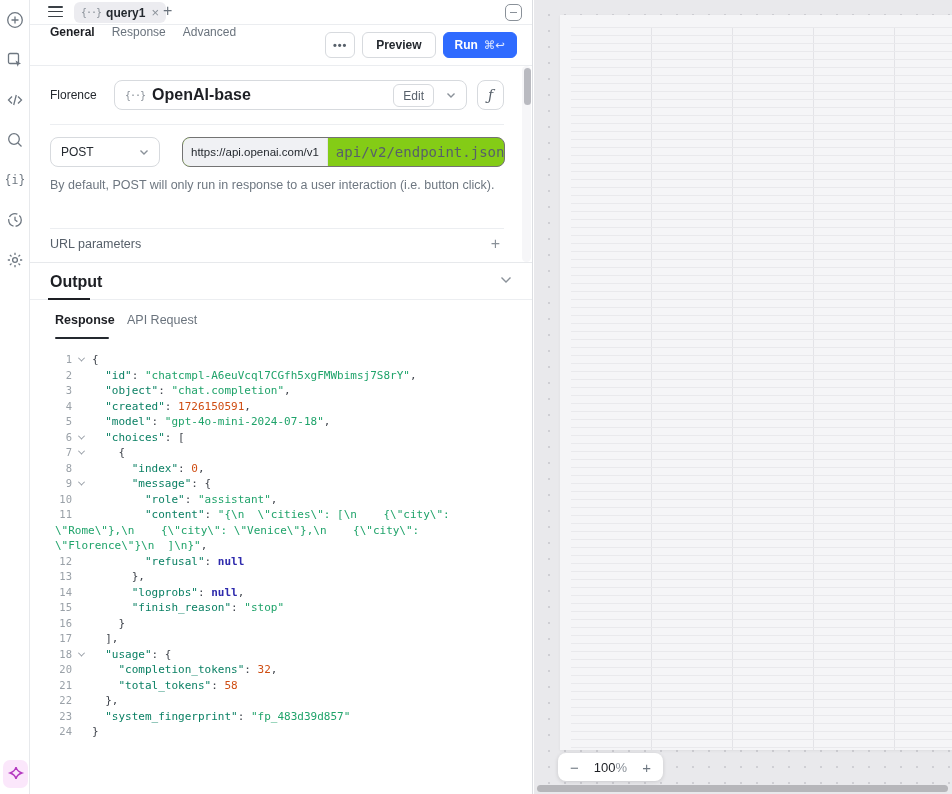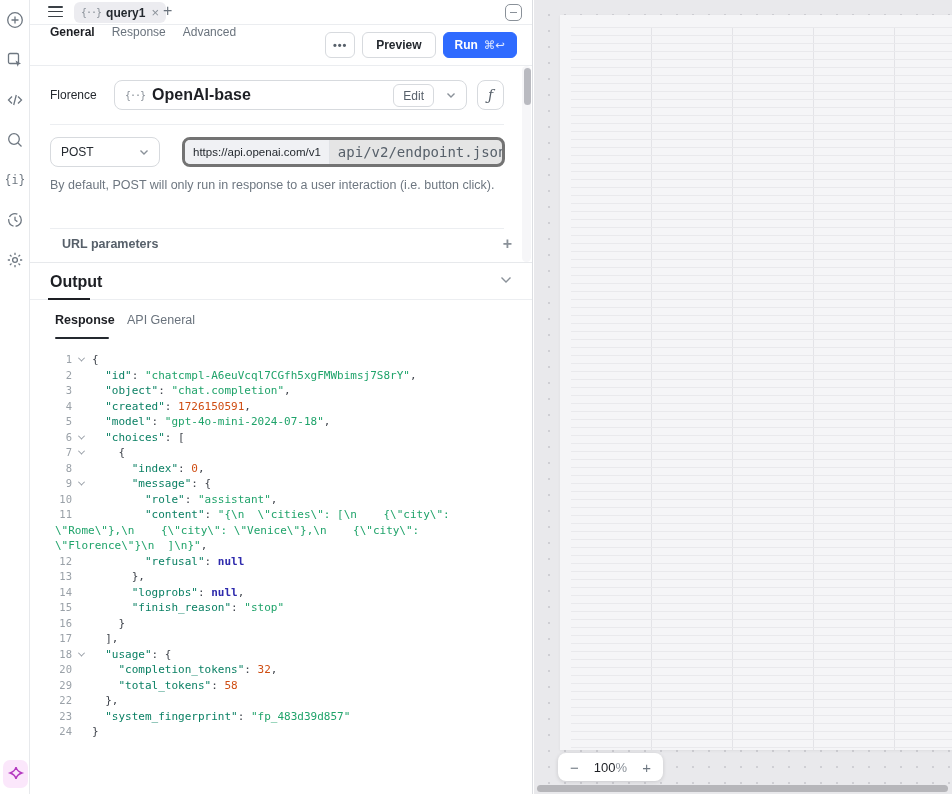--- a/index.html
+++ b/index.html
@@ -57,28 +57,28 @@
   #resource-select .chev-down { position:absolute; right:10px; top:11px; }
   #fx-btn { position:absolute; left:447px; top:0; width:27px; height:30px; border:1px solid #d7dade; border-radius:8px;
     display:flex; align-items:center; justify-content:center; font-style:italic; font-size:14px; color:#57606a;
     font-family:"DejaVu Serif", serif; cursor:pointer; }
   .divider { position:absolute; left:20px; right:28px; height:1px; background:#eceef1; }
 
   #post-row { position:absolute; left:0; top:71px; width:100%; height:30px; }
   #method-select { position:absolute; left:20px; top:0; width:110px; height:30px; border:1px solid #d7dade;
     border-radius:8px; display:flex; align-items:center; padding:0 10px; cursor:pointer; }
   #method-select .chev-down { position:absolute; right:10px; top:11px; }
-  #url-input { position:absolute; left:152px; top:0; width:323px; height:30px; border:3px solid #737373;
-    border-radius:8px; display:flex; overflow:hidden; background:#e5e5e5; }
+  #url-input { position:absolute; left:152px; top:0; width:323px; height:30px; border:1px solid #737373;
+    border-radius:8px; display:flex; overflow:hidden; background:#84cc16; }
   #url-prefix { background:#f0f1f4; border-right:1px solid #e1e3e7; display:flex; align-items:center;
     padding:0 8px; font-size:11.5px; color:#24292f; white-space:nowrap; }
   #url-path { flex:1; display:flex; align-items:center; padding:0 8px;
     font-family:"DejaVu Sans Mono", monospace; font-size:14px; color:#57606a; white-space:nowrap; }
   #helper-text { position:absolute; left:20px; top:109px; width:462px; font-size:12.5px; color:#6e7781; line-height:20px; }
-  #urlparams-row { position:absolute; left:12px; top:162px; width:100%; height:34px;font-weight:bold; }
+  #urlparams-row { position:absolute; left:0; top:162px; width:100%; height:34px; }
   #urlparams-label { position:absolute; left:20px; top:9px; font-size:12.5px; color:#57606a; }
   #urlparams-add { position:absolute; right:32px; top:7px; font-size:16px; color:#8a9199; cursor:pointer; }
   #vscroll-track { position:absolute; right:1px; top:0; width:9px; height:100%; background:#f6f6f8; border-radius:5px; }
   #vscroll-thumb { position:absolute; right:1px; top:2px; width:7px; height:37px; background:#b9bac0; border-radius:4px; cursor:grab; }
 
   
   #outputsec { position:absolute; left:0; top:262px; width:100%; bottom:0; border-top:1px solid #e7e9ec; }
   #output-header { position:absolute; left:0; top:0; width:100%; height:37px; border-bottom:1px solid #eceef1; }
   #output-label { position:absolute; left:20px; top:10px; font-size:16px; font-weight:700; color:#1d1f24; }
   #output-underline { position:absolute; left:18px; bottom:-1px; width:42px; height:2px; background:#1d1f24; }
@@ -252,21 +252,21 @@
   <div id="outputsec">
     <div id="output-header">
       <span id="output-label">Output</span>
       <span id="output-underline"></span>
       <svg id="output-chev" width="12" height="8" viewBox="0 0 12 8" fill="none" stroke="#8a9199" stroke-width="1.4">
           <path d="M1.5 1.5L6 6l4.5-4.5"></path>
         </svg>
     </div>
     <div id="response-tabs">
       <span class="rtab" id="rtab-response">Response</span>
-      <span class="rtab" id="rtab-request">API General</span>
+      <span class="rtab" id="rtab-request">API Request</span>
       <span id="rtab-underline"></span>
     </div>
     <div id="code-area">
         <div class="code-row"><span class="ln">1</span><span class="fold"><i class="chev"></i></span><span class="codetxt"><span class="tk-p">{</span></span></div>
         <div class="code-row"><span class="ln">2</span><span class="fold"></span><span class="codetxt">  <span class="tk-k">"id"</span><span class="tk-p">: </span><span class="tk-s">"chatcmpl-A6euVcql7CGfh5xgFMWbimsj7S8rY"</span><span class="tk-p">,</span></span></div>
         <div class="code-row"><span class="ln">3</span><span class="fold"></span><span class="codetxt">  <span class="tk-k">"object"</span><span class="tk-p">: </span><span class="tk-s">"chat.completion"</span><span class="tk-p">,</span></span></div>
         <div class="code-row"><span class="ln">4</span><span class="fold"></span><span class="codetxt">  <span class="tk-k">"created"</span><span class="tk-p">: </span><span class="tk-n">1726150591</span><span class="tk-p">,</span></span></div>
         <div class="code-row"><span class="ln">5</span><span class="fold"></span><span class="codetxt">  <span class="tk-k">"model"</span><span class="tk-p">: </span><span class="tk-s">"gpt-4o-mini-2024-07-18"</span><span class="tk-p">,</span></span></div>
         <div class="code-row"><span class="ln">6</span><span class="fold"><i class="chev"></i></span><span class="codetxt">  <span class="tk-k">"choices"</span><span class="tk-p">: [</span></span></div>
         <div class="code-row"><span class="ln">7</span><span class="fold"><i class="chev"></i></span><span class="codetxt">    <span class="tk-p">{</span></span></div>
@@ -277,21 +277,21 @@
         <div class="code-row wrap"><span class="codetxt"><span class="tk-s">\"Rome\"},\n    {\"city\": \"Venice\"},\n    {\"city\":</span></span></div>
         <div class="code-row wrap"><span class="codetxt"><span class="tk-s">\"Florence\"}\n  ]\n}"</span><span class="tk-p">,</span></span></div>
         <div class="code-row"><span class="ln">12</span><span class="fold"></span><span class="codetxt">        <span class="tk-k">"refusal"</span><span class="tk-p">: </span><span class="tk-u">null</span></span></div>
         <div class="code-row"><span class="ln">13</span><span class="fold"></span><span class="codetxt">      <span class="tk-p">},</span></span></div>
         <div class="code-row"><span class="ln">14</span><span class="fold"></span><span class="codetxt">      <span class="tk-k">"logprobs"</span><span class="tk-p">: </span><span class="tk-u">null</span><span class="tk-p">,</span></span></div>
         <div class="code-row"><span class="ln">15</span><span class="fold"></span><span class="codetxt">      <span class="tk-k">"finish_reason"</span><span class="tk-p">: </span><span class="tk-s">"stop"</span></span></div>
         <div class="code-row"><span class="ln">16</span><span class="fold"></span><span class="codetxt">    <span class="tk-p">}</span></span></div>
         <div class="code-row"><span class="ln">17</span><span class="fold"></span><span class="codetxt">  <span class="tk-p">],</span></span></div>
         <div class="code-row"><span class="ln">18</span><span class="fold"><i class="chev"></i></span><span class="codetxt">  <span class="tk-k">"usage"</span><span class="tk-p">: {</span></span></div>
         <div class="code-row"><span class="ln">20</span><span class="fold"></span><span class="codetxt">    <span class="tk-k">"completion_tokens"</span><span class="tk-p">: </span><span class="tk-n">32</span><span class="tk-p">,</span></span></div>
-        <div class="code-row"><span class="ln">29</span><span class="fold"></span><span class="codetxt">    <span class="tk-k">"total_tokens"</span><span class="tk-p">: </span><span class="tk-n">58</span></span></div>
+        <div class="code-row"><span class="ln">21</span><span class="fold"></span><span class="codetxt">    <span class="tk-k">"total_tokens"</span><span class="tk-p">: </span><span class="tk-n">58</span></span></div>
         <div class="code-row"><span class="ln">22</span><span class="fold"></span><span class="codetxt">  <span class="tk-p">},</span></span></div>
         <div class="code-row"><span class="ln">23</span><span class="fold"></span><span class="codetxt">  <span class="tk-k">"system_fingerprint"</span><span class="tk-p">: </span><span class="tk-s">"fp_483d39d857"</span></span></div>
         <div class="code-row"><span class="ln">24</span><span class="fold"></span><span class="codetxt"><span class="tk-p">}</span></span></div>
       </div>
   </div>
 </section>
 
 <section id="canvas-pane">
   <div id="canvas-frame">
     <div id="canvas-grid"></div>

